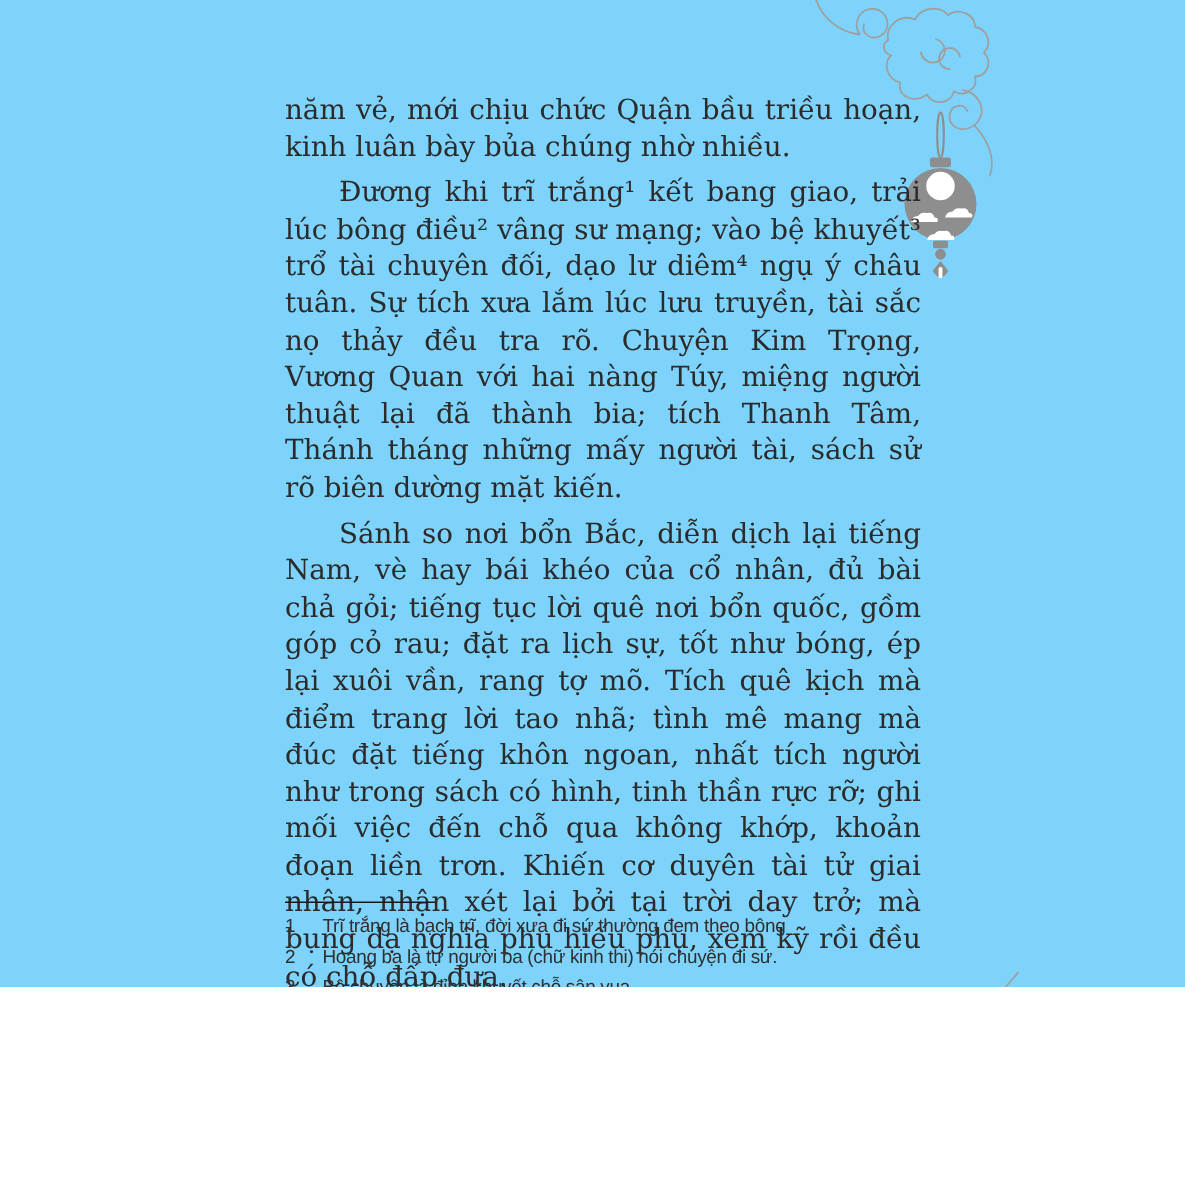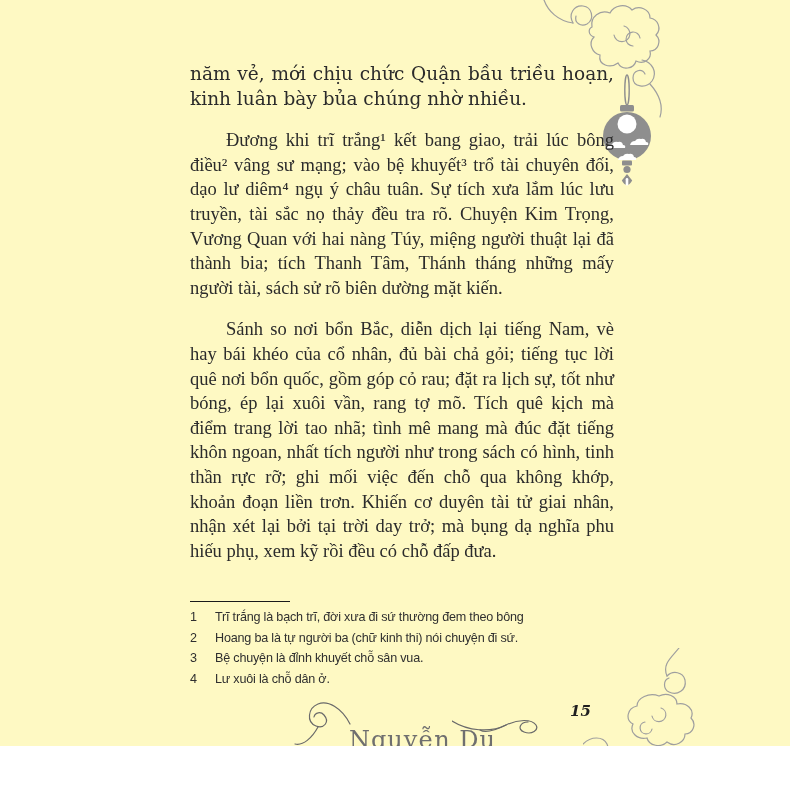--- a/index.html
+++ b/index.html
@@ -3,42 +3,41 @@
 <meta charset="utf-8">
 <style>
   html, body {
     margin: 0;
     padding: 0;
     background: #ffffff;
   }
   .page {
     position: relative;
     width: 790px;
-    height: 746px;
-    background: #fef9c3;
+    height: 658px;
+    background: #7dd3fc;
     overflow: hidden;
     font-family: "DejaVu Serif", serif;
   }
 
   
   .text-block {
     position: absolute;
     left: 190px;
     top: 62px;
     width: 424px;
     color: #2b2b2b;
     font-size: 18.5px;
     line-height: 24.6px;
     text-align: justify;
   }
   .text-block p { margin: 0; }
   .text-block p.indent {
     text-indent: 36px;
-    margin-top: 17px;
-    font-family: Liberation Serif, serif;
+    margin-top: 6px;
   }
 
   
   .footnotes {
     position: absolute;
     left: 190px;
     top: 601px;
     width: 430px;
     font-family: "Liberation Sans", sans-serif;
     color: #2f2f2f;

